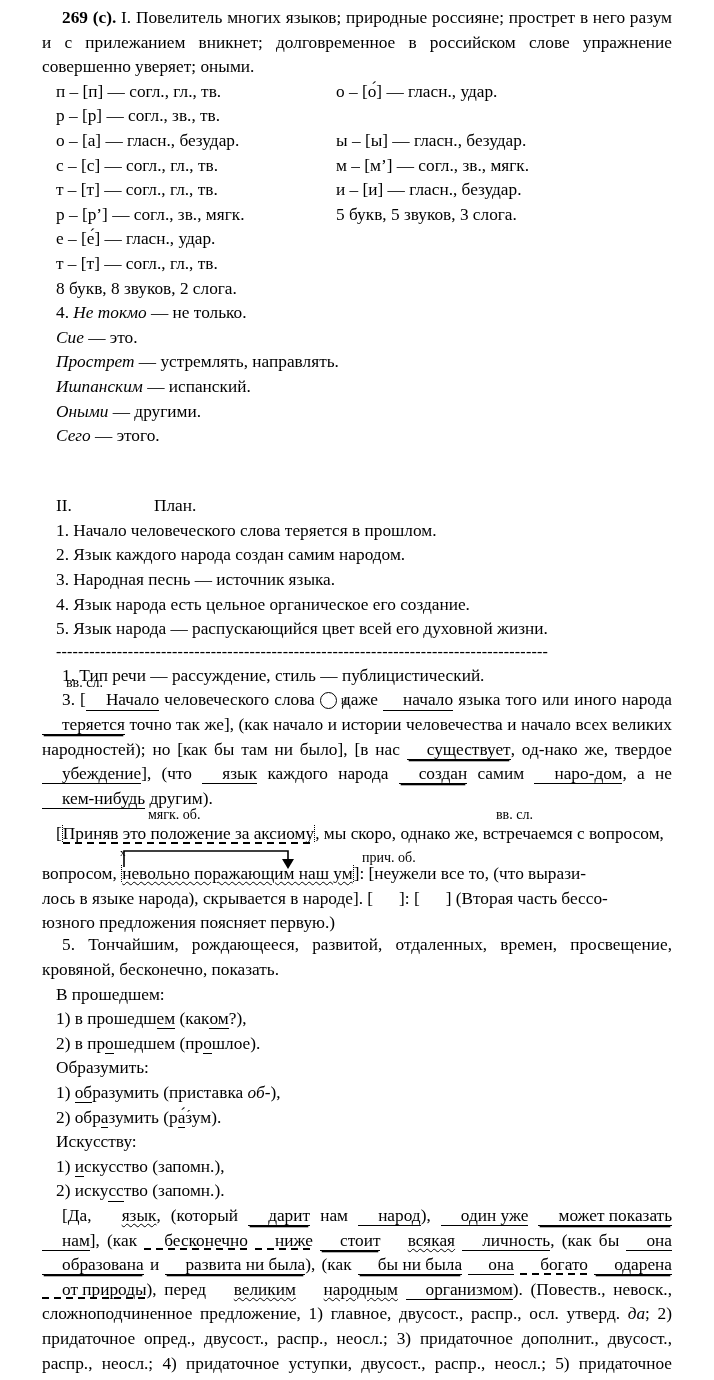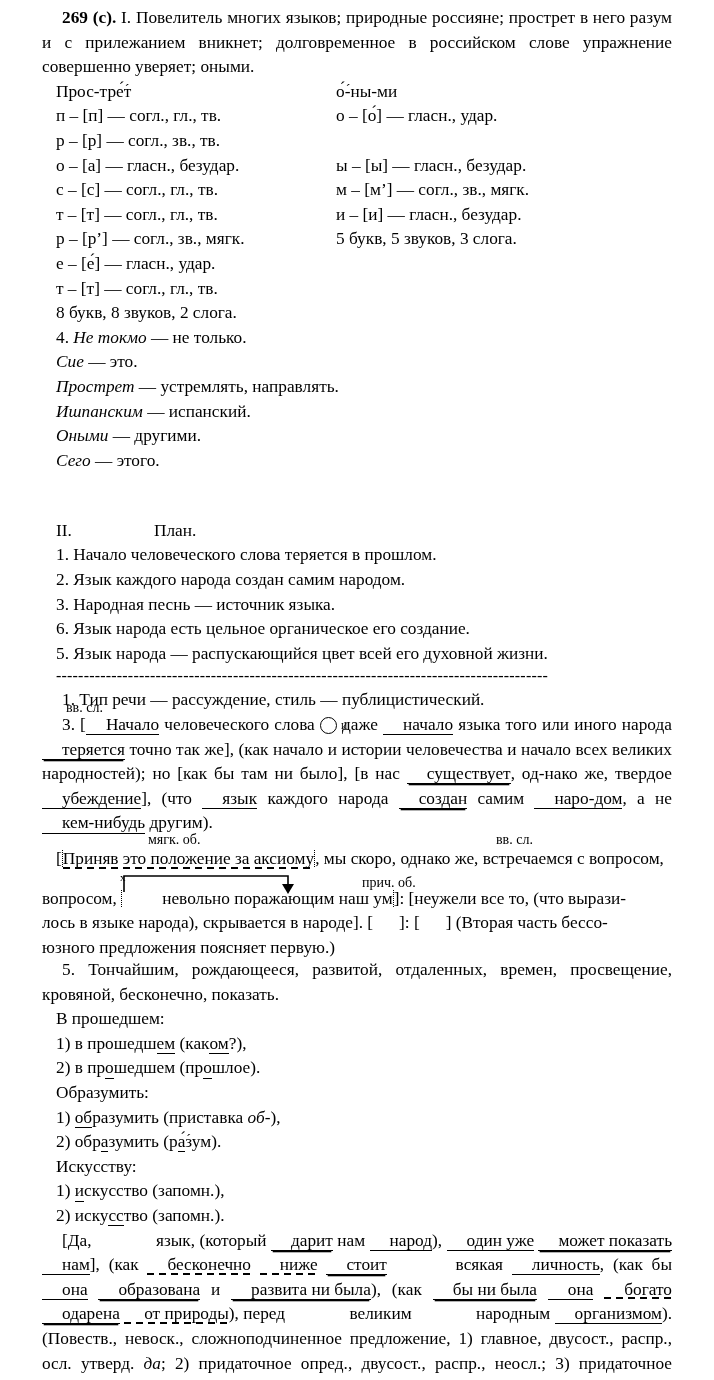--- a/index.html
+++ b/index.html
@@ -84,24 +84,24 @@
   .u1 { border-bottom: 1.4px solid #000; line-height: 1.05; display: inline-block; }
   .u2 {
     display: inline-block;
     line-height: 1.05;
     border-bottom: 1.3px solid #000;
     box-shadow: 0 3px 0 -1.7px #000;
   }
   .uwave {
     display: inline-block;
     line-height: 1.05;
+    text-decoration: underline;
     text-decoration-style: wavy;
     text-decoration-thickness: 1px;
     text-underline-offset: 2px;
-    margin-left: 40px;
   }
   .udashdot {
     display: inline-block;
     line-height: 1.05;
     border-bottom: 1.5px dotted #000;
     background-image: linear-gradient(to right, #000 0 7px, transparent 7px 12px);
     background-repeat: repeat-x;
     background-size: 12px 1.5px;
     background-position: 0 100%;
     border-bottom-color: transparent;
@@ -159,24 +159,20 @@
 </head>
 <body>
 
 <div class="page">
   <div class="body-text">
 
     <p class="indent"><b>269</b> <b>(c).</b> <span>I.</span> <span>Повелитель многих языков; природные россияне; прострет в него разум и с прилежанием вникнет; долговременное в российском слове упражнение совершенно уверяет; оными.</span></p>
 
     <div class="phon">
       <div class="phon-row">
-        <div class="phon-col-l">Прос-тре<span class="stress">́</span>т</div>
-        <div class="phon-col-r">о<span class="stress">́</span>-ны-ми</div>
-      </div>
-      <div class="phon-row">
         <div class="phon-col-l">п – [п] — согл., гл., тв.</div>
         <div class="phon-col-r">о – [о́] — гласн., удар.</div>
       </div>
       <div class="phon-row">
         <div class="phon-col-l">р – [р] — согл., зв., тв.</div>
       </div>
       <div class="phon-row">
         <div class="phon-col-l">о – [а] — гласн., безудар.</div>
         <div class="phon-col-r">ы – [ы] — гласн., безудар.</div>
       </div>
@@ -215,21 +211,21 @@
 
     <p style="height:24.6px">&nbsp;</p>
 
     <div class="plan-head">
       <div class="plan-num">II.</div>
       <div class="plan-word">План.</div>
     </div>
     <p class="noindent" style="padding-left:14px">1. Начало человеческого слова теряется в прошлом.</p>
     <p class="noindent" style="padding-left:14px">2. Язык каждого народа создан самим народом.</p>
     <p class="noindent" style="padding-left:14px">3. Народная песнь — источник языка.</p>
-    <p class="noindent" style="padding-left:14px">6. Язык народа есть цельное органическое его создание.</p>
+    <p class="noindent" style="padding-left:14px">4. Язык народа есть цельное органическое его создание.</p>
     <p class="noindent" style="padding-left:14px">5. Язык народа — распускающийся цвет всей его духовной жизни.</p>
     <p class="divider noindent" style="padding-left:14px">-----------------------------------------------------------------------------------------</p>
 
     <p class="indent">1. Тип речи — рассуждение, стиль — публицистический.</p>
 
     <p class="indent" style="position:relative"><span>3.</span> <span>[</span><span class="u1">Начало</span> <span>человеческого слова</span> <span class="circled">и</span> <span>даже</span> <span class="u1">начало</span> <span>языка того или иного народа</span> <span class="u2">теряется</span> <span>точно так же],</span> <span>(как начало и истории человечества и начало всех великих народностей);</span> <span>но</span> <span>[как бы там ни было],</span> <span>[в нас</span> <span class="u2">существует</span><span>, од-</span><span class="sup-label" style="left:4px; top:-11px;">вв. сл.</span><span>нако же, твердое</span> <span class="u1">убеждение</span><span>],</span> <span>(что</span> <span class="u1">язык</span> <span>каждого народа</span> <span class="u2">создан</span> <span>самим</span> <span class="u1">наро-дом</span><span>, а не</span> <span class="u1">кем-нибудь</span> <span>другим).</span></p>
 
     <div style="position:relative; height:122px;">
 
       <span class="sup-label" style="left:106px; top:-2px;">мягк. об.</span>

